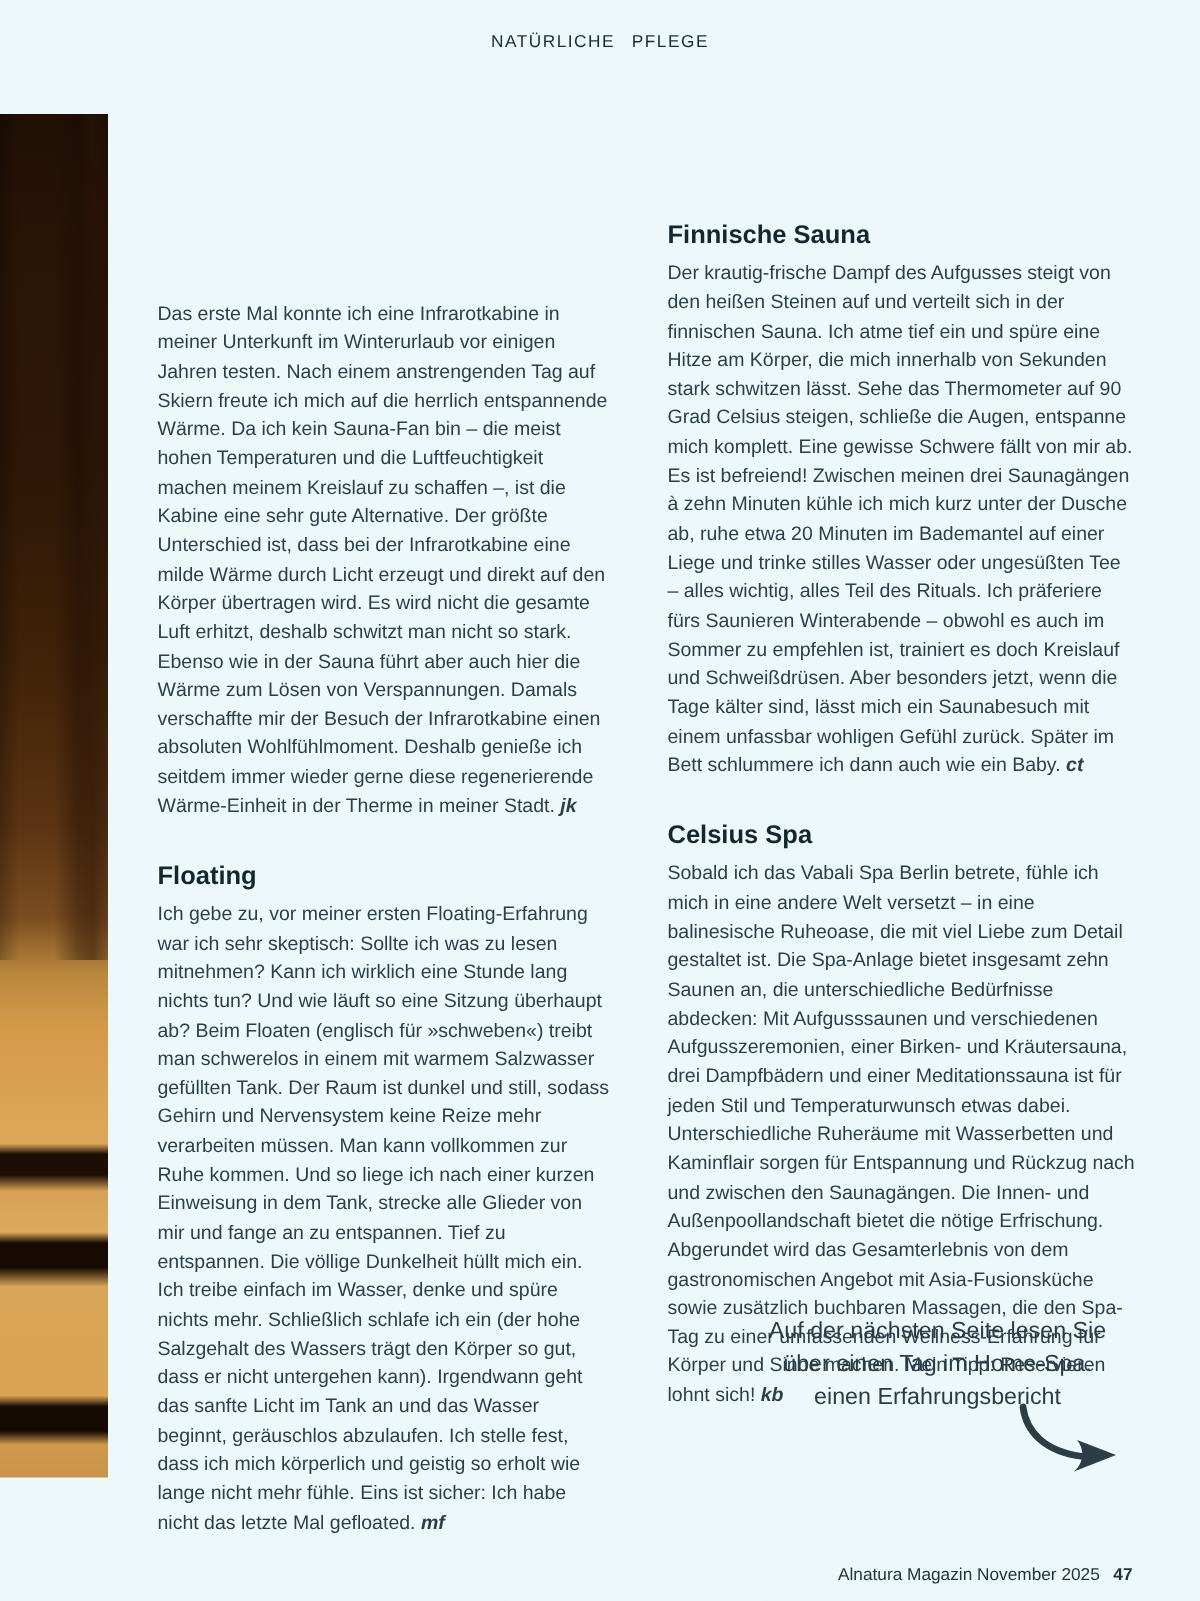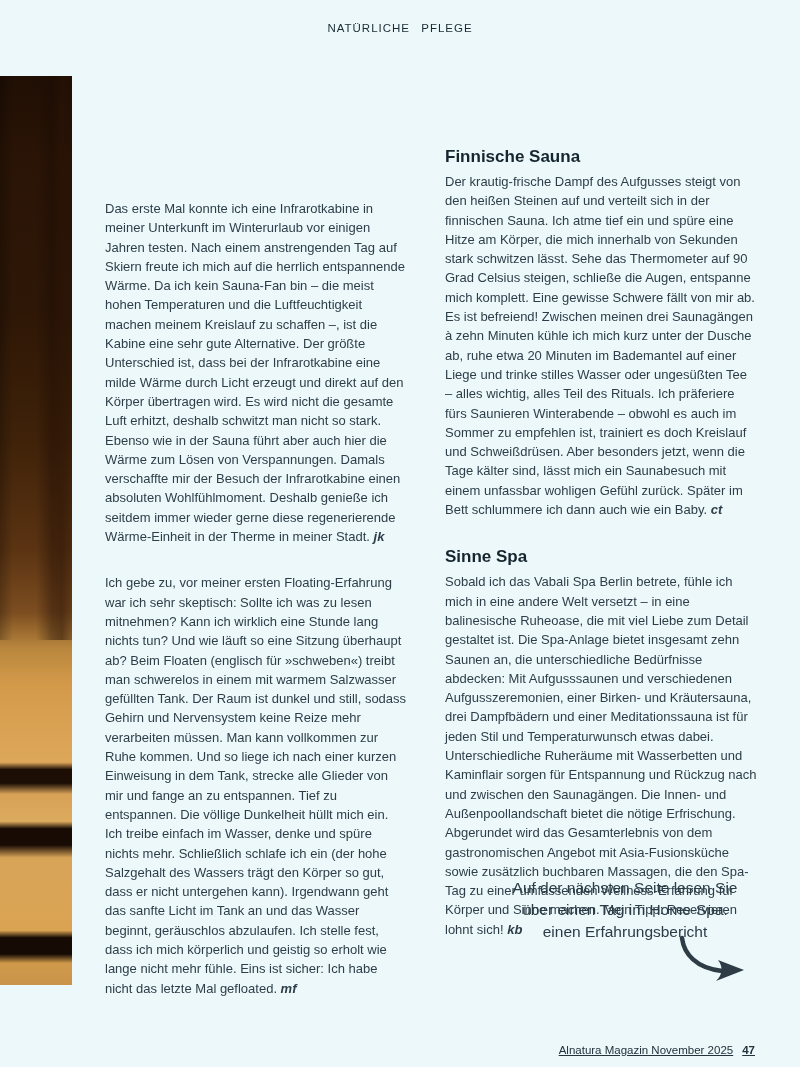--- a/index.html
+++ b/index.html
@@ -109,52 +109,52 @@
     left: 668px; top: 934px;
     width: 92px; height: 62px;
   }
 
   
   .footer {
     position: absolute;
     right: 45px; top: 1044px;
     font-size: 11.5px;
     color: #23333c;
-    text-decoration: underline;
   }
   .footer .credit { font-weight: normal; }
   .footer .pageno { font-weight: bold; margin-left: 9px; }
 </style>
 </head>
 <body>
 
 <div class="page" lang="de">
 
   <div class="kicker">NATÜRLICHE PFLEGE</div>
 
   <div class="wood">
     <div class="wood-shade"></div>
   </div>
 
   <div class="col col-left">
     <div class="section">
       <p><span>Das erste Mal konnte ich eine Infrarotkabine in meiner Unterkunft im Winterurlaub vor einigen Jahren testen. Nach einem anstrengenden Tag auf Skiern freute ich mich auf die herrlich entspannende Wärme. Da ich kein Sauna-Fan bin – die meist hohen Temperaturen und die Luftfeuchtigkeit machen meinem Kreislauf zu schaffen –, ist die Kabine eine sehr gute Alternative. Der größte Unterschied ist, dass bei der Infrarotkabine eine milde Wärme durch Licht erzeugt und direkt auf den Körper übertragen wird. Es wird nicht die gesamte Luft erhitzt, deshalb schwitzt man nicht so stark. Ebenso wie in der Sauna führt aber auch hier die Wärme zum Lösen von Verspannungen. Damals verschaffte mir der Besuch der Infrarotkabine einen absoluten Wohlfühlmoment. Deshalb genieße ich seitdem immer wieder gerne diese regenerierende Wärme-Einheit in der Therme in meiner Stadt. </span><span class="sig">jk</span></p>
     </div>
     <div class="section">
+      <h2 class="section-title">Floating</h2>
       <p><span>Ich gebe zu, vor meiner ersten Floating-Erfahrung war ich sehr skeptisch: Sollte ich was zu lesen mitnehmen? Kann ich wirklich eine Stunde lang nichts tun? Und wie läuft so eine Sitzung überhaupt ab? Beim Floaten (englisch für »schweben«) treibt man schwerelos in einem mit warmem Salzwasser gefüllten Tank. Der Raum ist dunkel und still, sodass Gehirn und Nervensystem keine Reize mehr verarbeiten müssen. Man kann vollkommen zur Ruhe kommen. Und so liege ich nach einer kurzen Einweisung in dem Tank, strecke alle Glieder von mir und fange an zu entspannen. Tief zu entspannen. Die völlige Dunkelheit hüllt mich ein. Ich treibe einfach im Wasser, denke und spüre nichts mehr. Schließlich schlafe ich ein (der hohe Salzgehalt des Wassers trägt den Körper so gut, dass er nicht untergehen kann). Irgendwann geht das sanfte Licht im Tank an und das Wasser beginnt, geräuschlos abzulaufen. Ich stelle fest, dass ich mich körperlich und geistig so erholt wie lange nicht mehr fühle. Eins ist sicher: Ich habe nicht das letzte Mal gefloated. </span><span class="sig">mf</span></p>
     </div>
   </div>
 
   <div class="col col-right">
     <div class="section">
       <h2 class="section-title">Finnische Sauna</h2>
       <p><span>Der krautig-frische Dampf des Aufgusses steigt von den heißen Steinen auf und verteilt sich in der finnischen Sauna. Ich atme tief ein und spüre eine Hitze am Körper, die mich innerhalb von Sekunden stark schwitzen lässt. Sehe das Thermometer auf 90 Grad Celsius steigen, schließe die Augen, entspanne mich komplett. Eine gewisse Schwere fällt von mir ab. Es ist befreiend! Zwischen meinen drei Saunagängen à zehn Minuten kühle ich mich kurz unter der Dusche ab, ruhe etwa 20 Minuten im Bademantel auf einer Liege und trinke stilles Wasser oder ungesüßten Tee – alles wichtig, alles Teil des Rituals. Ich präferiere fürs Saunieren Winterabende – obwohl es auch im Sommer zu empfehlen ist, trainiert es doch Kreislauf und Schweißdrüsen. Aber besonders jetzt, wenn die Tage kälter sind, lässt mich ein Saunabesuch mit einem unfassbar wohligen Gefühl zurück. Später im Bett schlummere ich dann auch wie ein Baby. </span><span class="sig">ct</span></p>
     </div>
     <div class="section">
-      <h2 class="section-title">Sinne Spa</h2>
+      <h2 class="section-title">Celsius Spa</h2>
       <p><span>Sobald ich das Vabali Spa Berlin betrete, fühle ich mich in eine andere Welt versetzt – in eine balinesische Ruheoase, die mit viel Liebe zum Detail gestaltet ist. Die Spa-Anlage bietet insgesamt zehn Saunen an, die unterschiedliche Bedürfnisse abdecken: Mit Aufgusssaunen und verschiedenen Aufgusszeremonien, einer Birken- und Kräutersauna, drei Dampfbädern und einer Meditationssauna ist für jeden Stil und Temperaturwunsch etwas dabei. Unterschiedliche Ruheräume mit Wasserbetten und Kaminflair sorgen für Entspannung und Rückzug nach und zwischen den Saunagängen. Die Innen- und Außenpoollandschaft bietet die nötige Erfrischung. Abgerundet wird das Gesamterlebnis von dem gastronomischen Angebot mit Asia-Fusionsküche sowie zusätzlich buchbaren Massagen, die den Spa-Tag zu einer umfassenden Wellness-Erfahrung für Körper und Sinne machen. Mein Tipp: Reservieren lohnt sich! </span><span class="sig">kb</span></p>
     </div>
   </div>
 
   <div class="teaser">
     <div>Auf der nächsten Seite lesen Sie</div>
     <div>über einen Tag im Home-Spa.</div>
     <div>einen Erfahrungsbericht</div>
   </div>
 

